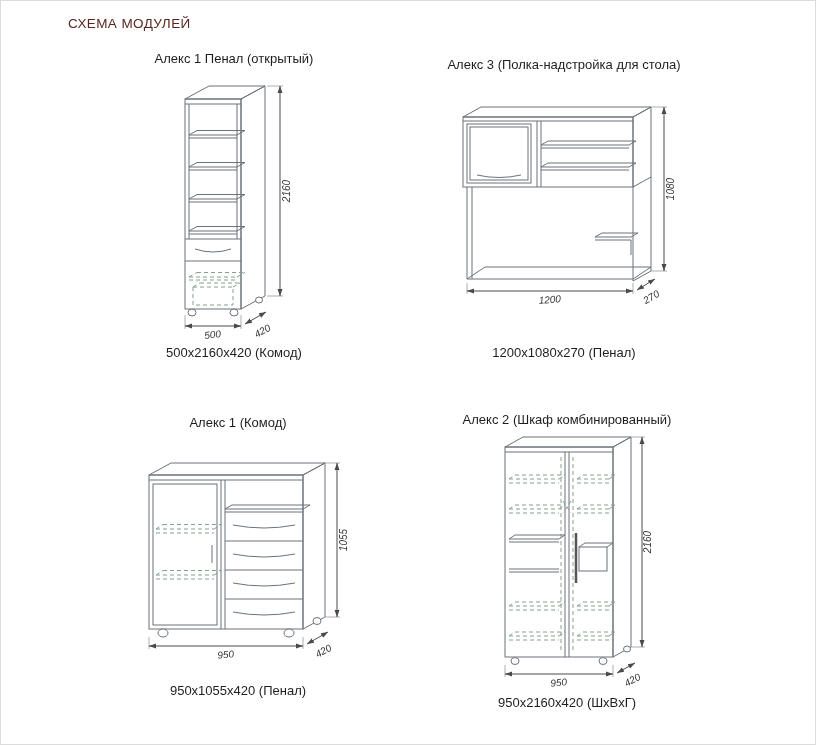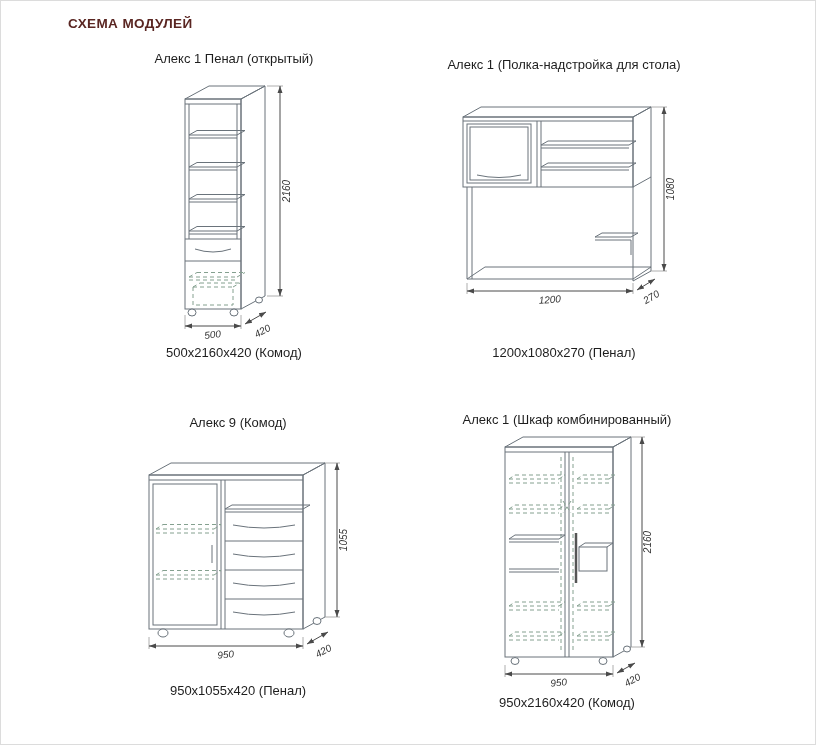--- a/index.html
+++ b/index.html
@@ -4,21 +4,21 @@
 <style>
   * { margin:0; padding:0; box-sizing:border-box; }
   html,body { background:#fff; }
   body {
     width:816px; height:745px; position:relative; overflow:hidden;
     font-family:"Liberation Sans", sans-serif;
     border:1px solid #dcdcdc;
   }
   .heading {
     position:absolute; left:67px; top:15px;
-    font-size:13.5px; font-weight:bold; color:#5a2622; letter-spacing:.4px;
+    font-size:13.5px; font-weight:normal; color:#5a2622; letter-spacing:.4px;
   }
   .mtitle, .caption {
     position:absolute; transform:translateX(-50%);
     font-size:13px; color:#1e1e1e; white-space:nowrap;
   }
   svg { position:absolute; overflow:visible; }
   .ln   { stroke:#6a737b; stroke-width:1; fill:none; }
   .dsh  { stroke:#84a08f; stroke-width:1; fill:none; stroke-dasharray:4 3; }
   .ext  { stroke:#9a9a9a; stroke-width:.8; fill:none; }
   .dim  { stroke:#4a4a4a; stroke-width:1; fill:none; }
@@ -103,21 +103,21 @@
     </g>
     <g>
       <line class="dim" x1="110" y1="247" x2="131" y2="235" marker-start="url(#ar1)" marker-end="url(#ar1)"></line>
       <text class="dimtxt" text-anchor="middle" transform="translate(129,257) rotate(-29)">420</text>
     </g>
   </svg>
   <div class="caption" style="left:233px;top:344px">500x2160x420 (Комод)</div>
 </div>
 
 <div>
-  <div class="mtitle" style="left:563px;top:56px">Алекс 1 (Полка-надстройка для стола)</div>
+  <div class="mtitle" style="left:563px;top:56px">Алекс 3 (Полка-надстройка для стола)</div>
   <svg style="left:444px;top:86px" width="250" height="232" viewBox="0 0 250 232">
     <defs>
       <marker id="ar2" markerWidth="8" markerHeight="8" refX="7" refY="3.5" orient="auto-start-reverse" markerUnits="userSpaceOnUse">
         <path d="M0,1 L7,3.5 L0,6 Z" fill="#4a4a4a"></path>
       </marker>
     </defs>
     <g>
       <polygon class="ln" points="18,30 188,30 206,20 36,20"></polygon>
       <polygon class="ln" points="188,30 206,20 206,90 188,100"></polygon>
       <rect class="ln" x="18" y="30" width="170" height="70"></rect>
@@ -174,21 +174,21 @@
     </g>
     <g>
       <line class="dim" x1="192" y1="203" x2="210" y2="192" marker-start="url(#ar2)" marker-end="url(#ar2)"></line>
       <text class="dimtxt" text-anchor="middle" transform="translate(208,213) rotate(-31)">270</text>
     </g>
   </svg>
   <div class="caption" style="left:563px;top:344px">1200x1080x270 (Пенал)</div>
 </div>
 
 <div>
-  <div class="mtitle" style="left:237px;top:414px">Алекс 9 (Комод)</div>
+  <div class="mtitle" style="left:237px;top:414px">Алекс 1 (Комод)</div>
   <svg style="left:130px;top:436px" width="230" height="242" viewBox="0 0 230 242">
     <defs>
       <marker id="ar3" markerWidth="8" markerHeight="8" refX="7" refY="3.5" orient="auto-start-reverse" markerUnits="userSpaceOnUse">
         <path d="M0,1 L7,3.5 L0,6 Z" fill="#4a4a4a"></path>
       </marker>
     </defs>
     <g>
       <polygon class="ln" points="18,38 172,38 194,26 40,26"></polygon>
       <polygon class="ln" points="172,38 194,26 194,180 172,192"></polygon>
       <rect class="ln" x="18" y="38" width="154" height="154"></rect>
@@ -245,21 +245,21 @@
     </g>
     <g>
       <line class="dim" x1="176" y1="207" x2="197" y2="195" marker-start="url(#ar3)" marker-end="url(#ar3)"></line>
       <text class="dimtxt" text-anchor="middle" transform="translate(194,217) rotate(-29)">420</text>
     </g>
   </svg>
   <div class="caption" style="left:237px;top:682px">950x1055x420 (Пенал)</div>
 </div>
 
 <div>
-  <div class="mtitle" style="left:566px;top:411px">Алекс 1 (Шкаф комбинированный)</div>
+  <div class="mtitle" style="left:566px;top:411px">Алекс 2 (Шкаф комбинированный)</div>
   <svg style="left:478px;top:424px" width="200" height="264" viewBox="0 0 200 264">
     <defs>
       <marker id="ar4" markerWidth="8" markerHeight="8" refX="7" refY="3.5" orient="auto-start-reverse" markerUnits="userSpaceOnUse">
         <path d="M0,1 L7,3.5 L0,6 Z" fill="#4a4a4a"></path>
       </marker>
     </defs>
     <g>
       <polygon class="ln" points="26,22 134,22 152,12 44,12"></polygon>
       <polygon class="ln" points="134,22 152,12 152,222 134,232"></polygon>
       <rect class="ln" x="26" y="22" width="108" height="210"></rect>
@@ -346,14 +346,14 @@
       <line class="ext" x1="152" y1="12" x2="166" y2="12"></line>
       <line class="ext" x1="152" y1="222" x2="166" y2="222"></line>
       <line class="dim" x1="163" y1="12" x2="163" y2="222" marker-start="url(#ar4)" marker-end="url(#ar4)"></line>
       <text class="dimtxt" text-anchor="middle" transform="translate(172,117) rotate(-90)">2160</text>
     </g>
     <g>
       <line class="dim" x1="138" y1="248" x2="156" y2="238" marker-start="url(#ar4)" marker-end="url(#ar4)"></line>
       <text class="dimtxt" text-anchor="middle" transform="translate(155,258) rotate(-29)">420</text>
     </g>
   </svg>
-  <div class="caption" style="left:566px;top:694px">950x2160x420 (Комод)</div>
+  <div class="caption" style="left:566px;top:694px">950x2160x420 (ШхВхГ)</div>
 </div>
 
 </body></html>

